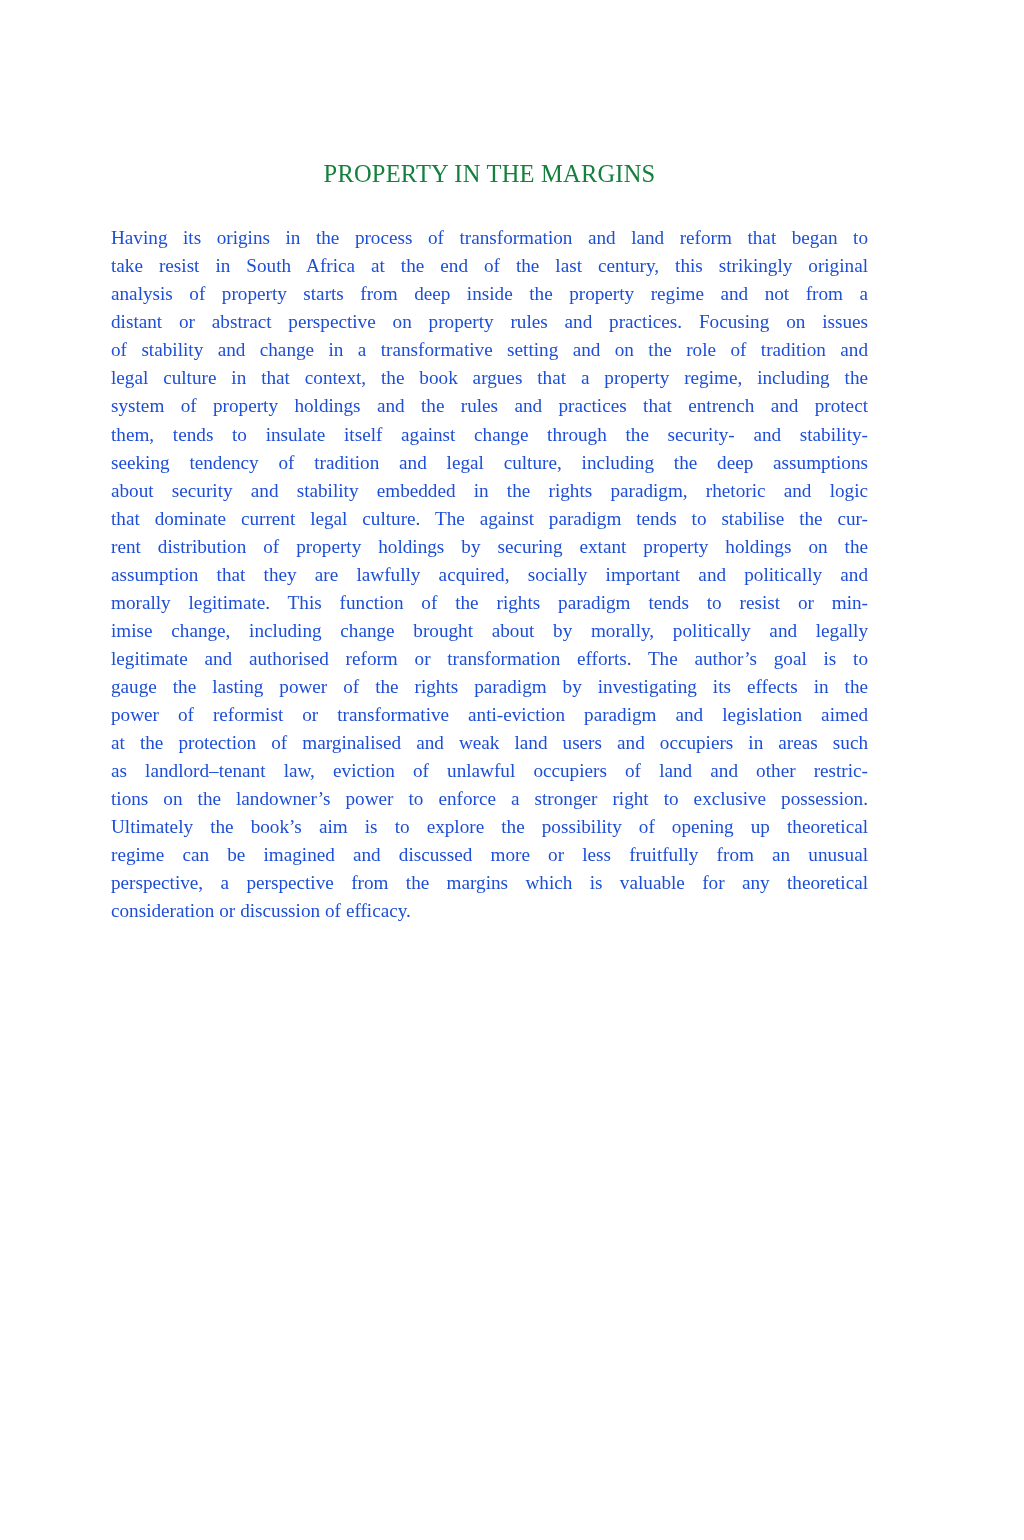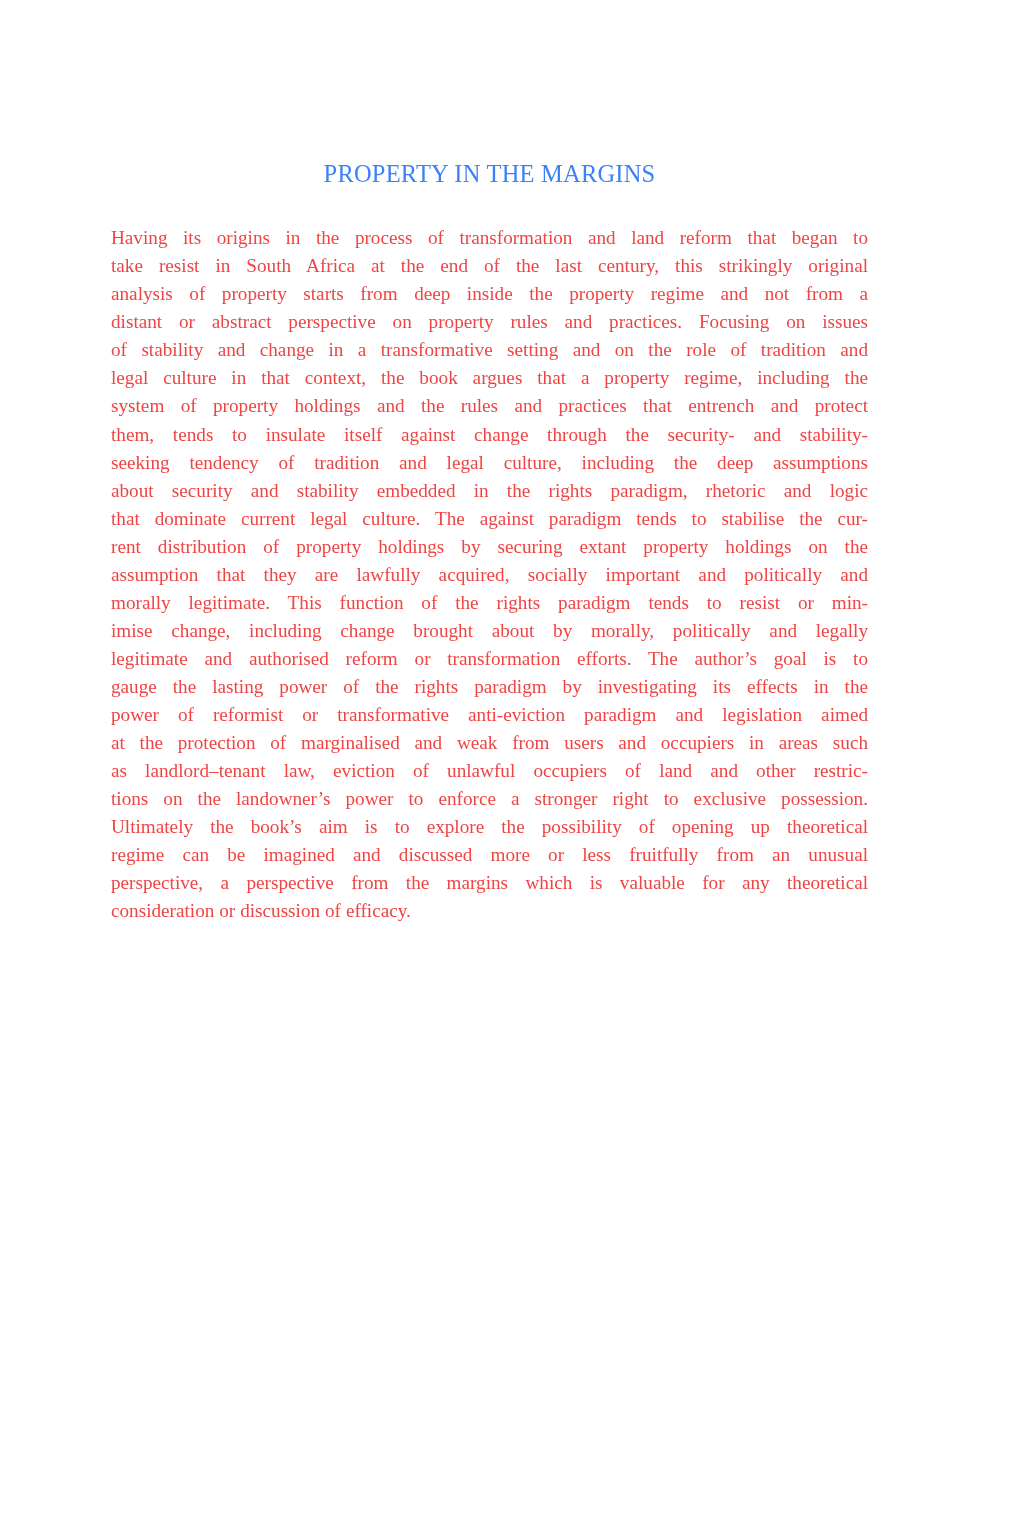--- a/index.html
+++ b/index.html
@@ -30,34 +30,34 @@
     top: 160px;
     width: 757px;
   }
 
   .page-title {
     font-family: "Liberation Serif", "DejaVu Serif", serif;
     font-size: 24.5px;
     font-weight: 400;
     letter-spacing: 0.2px;
     text-align: center;
-    color: #3b82f6;
+    color: #15803d;
     margin: 0;
     line-height: 1.15;
     white-space: nowrap;
   }
 
   .blurb {
     margin: 0;
     padding-top: 36px;
     font-size: 19.2px;
     line-height: 28.05px;
     text-align: justify;
     text-justify: inter-word;
-    color: #ef4444;
+    color: #1d4ed8;
     hyphens: none;
     -webkit-hyphens: none;
     word-spacing: 0.1px;
   }
 
   
   .blurb .ln {
     display: block;
     text-align: justify;
     text-align-last: justify;
@@ -87,21 +87,21 @@
         <span class="ln">seeking tendency of tradition and legal culture, including the deep assumptions</span>
         <span class="ln">about security and stability embedded in the rights paradigm, rhetoric and logic</span>
         <span class="ln">that dominate current legal culture. The against paradigm tends to stabilise the cur-</span>
         <span class="ln">rent distribution of property holdings by securing extant property holdings on the</span>
         <span class="ln">assumption that they are lawfully acquired, socially important and politically and</span>
         <span class="ln">morally legitimate. This function of the rights paradigm tends to resist or min-</span>
         <span class="ln">imise change, including change brought about by morally, politically and legally</span>
         <span class="ln">legitimate and authorised reform or transformation efforts. The author’s goal is to</span>
         <span class="ln">gauge the lasting power of the rights paradigm by investigating its effects in the</span>
         <span class="ln">power of reformist or transformative anti-eviction paradigm and legislation aimed</span>
-        <span class="ln">at the protection of marginalised and weak from users and occupiers in areas such</span>
+        <span class="ln">at the protection of marginalised and weak land users and occupiers in areas such</span>
         <span class="ln">as landlord–tenant law, eviction of unlawful occupiers of land and other restric-</span>
         <span class="ln">tions on the landowner’s power to enforce a stronger right to exclusive possession.</span>
         <span class="ln">Ultimately the book’s aim is to explore the possibility of opening up theoretical</span>
         <span class="ln">regime can be imagined and discussed more or less fruitfully from an unusual</span>
         <span class="ln">perspective, a perspective from the margins which is valuable for any theoretical</span>
         <span class="ln last">consideration or discussion of efficacy.</span>
       </p>
 
   </div>
 </div>

